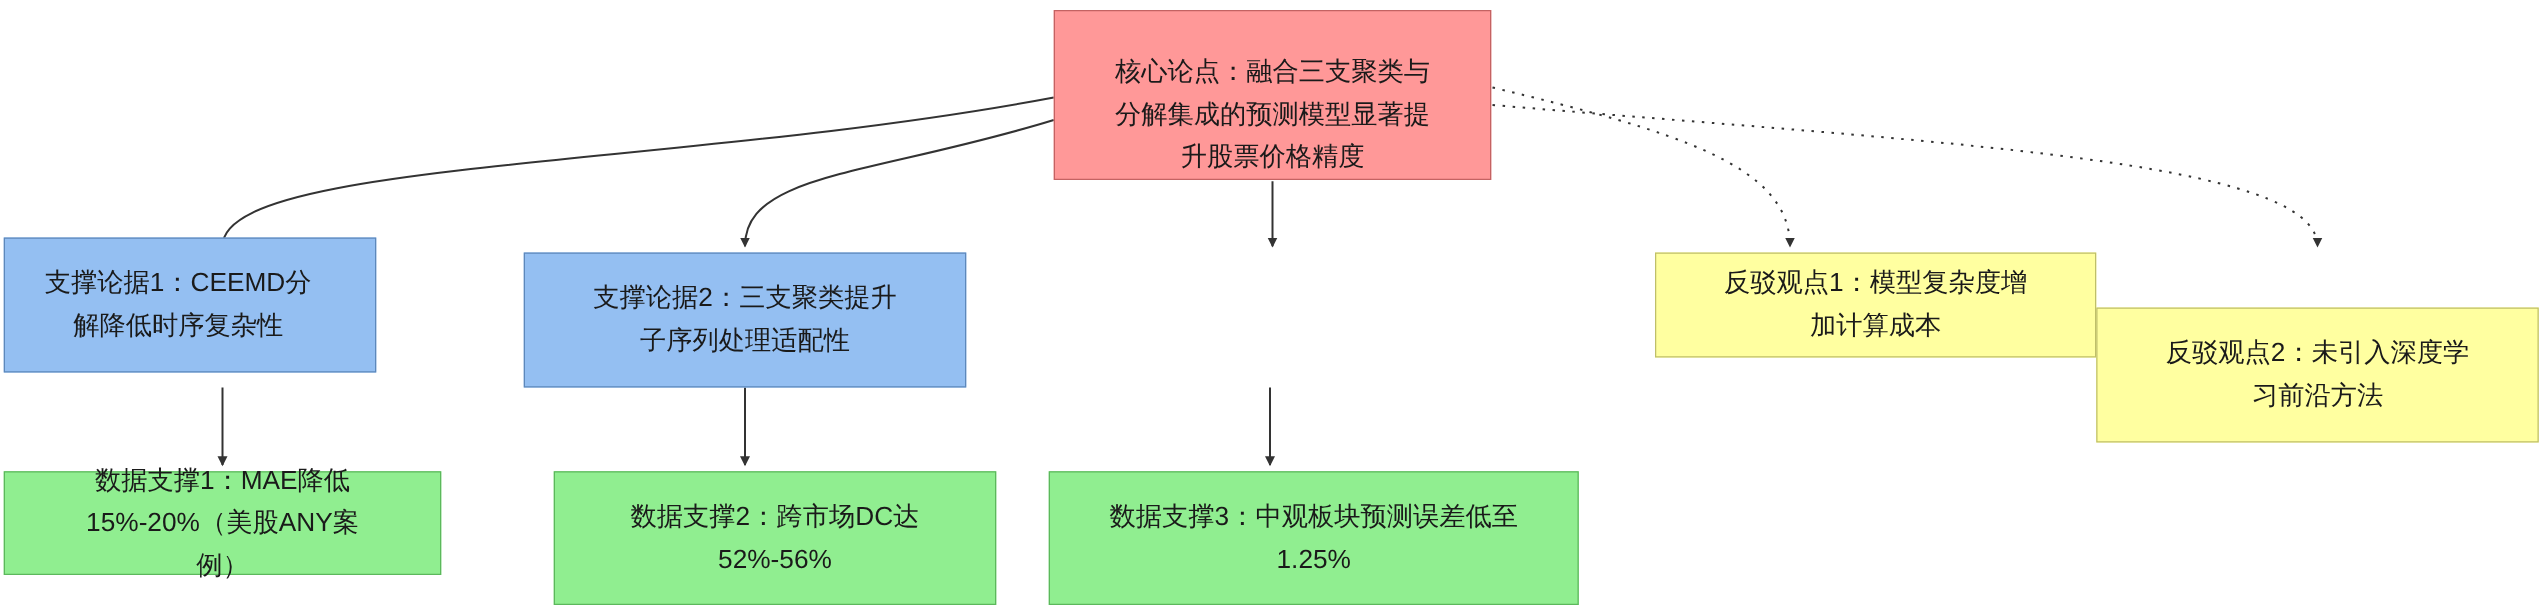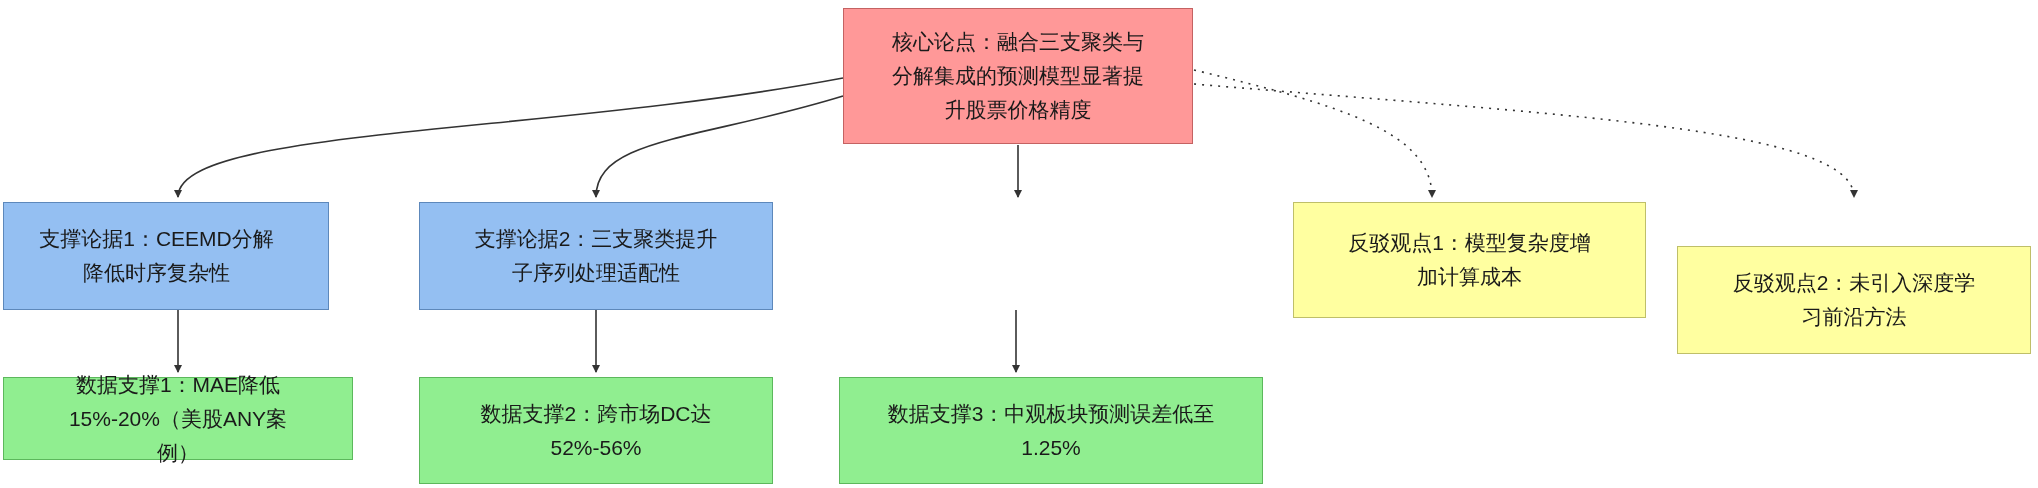--- a/index.html
+++ b/index.html
@@ -40,30 +40,30 @@
     display: flex;
     align-items: center;
     justify-content: center;
     text-align: center;
     font-size: 21px;
     line-height: 34px;
     color: var(--text, #1a1a1a);
     padding: 0 45px;
   }
   .node-root     { left: 843px;  top: 8px;   width: 350px; height: 136px;
-                   background: var(--root-fill, #ff9898);     border-color: var(--root-border, #c46262); }
-  .node-support1 { left: 3px;    top: 202px; width: 326px; height: 108px; padding-left: 26px; }
+                   background: var(--root-fill, #ff9898);     border-color: var(--root-border, #c46262); align-items: flex-end; }
+  .node-support1 { left: 3px;    top: 190px; width: 298px; height: 108px; padding-left: 26px; }
   .node-support2 { left: 419px;  top: 202px; width: 354px; height: 108px; justify-content: flex-end; }
   .node-support3 { left: 839px;  top: 202px; width: 354px; height: 108px; }
   .support       { background: var(--support-fill, #94bff2);  border-color: var(--support-border, #5d88bb); }
-  .node-rebuttal1{ left: 1293px; top: 202px; width: 353px; height: 116px; }
+  .node-rebuttal1{ left: 1324px; top: 202px; width: 353px; height: 84px; }
   .node-rebuttal2{ left: 1677px; top: 202px; width: 354px; height: 108px; margin-top: 44px; }
   .rebuttal      { background: var(--rebuttal-fill, #ffffa0); border-color: var(--rebuttal-border, #bfbf69); }
   .node-data1    { left: 3px;    top: 377px; width: 350px; height: 83px; }
-  .node-data2    { left: 419px;  top: 377px; width: 354px; height: 107px; }
+  .node-data2    { left: 443px;  top: 377px; width: 354px; height: 107px; }
   .node-data3    { left: 839px;  top: 377px; width: 424px; height: 107px; justify-content: center; }
   .datanode      { background: var(--data-fill, #90ee90);     border-color: var(--data-border, #5cb85c); }
 </style>
 </head>
 <body>
 
 <div class="canvas">
 
   <svg class="edges" viewBox="0 0 2038 488" xmlns="http://www.w3.org/2000/svg">
     <defs>

